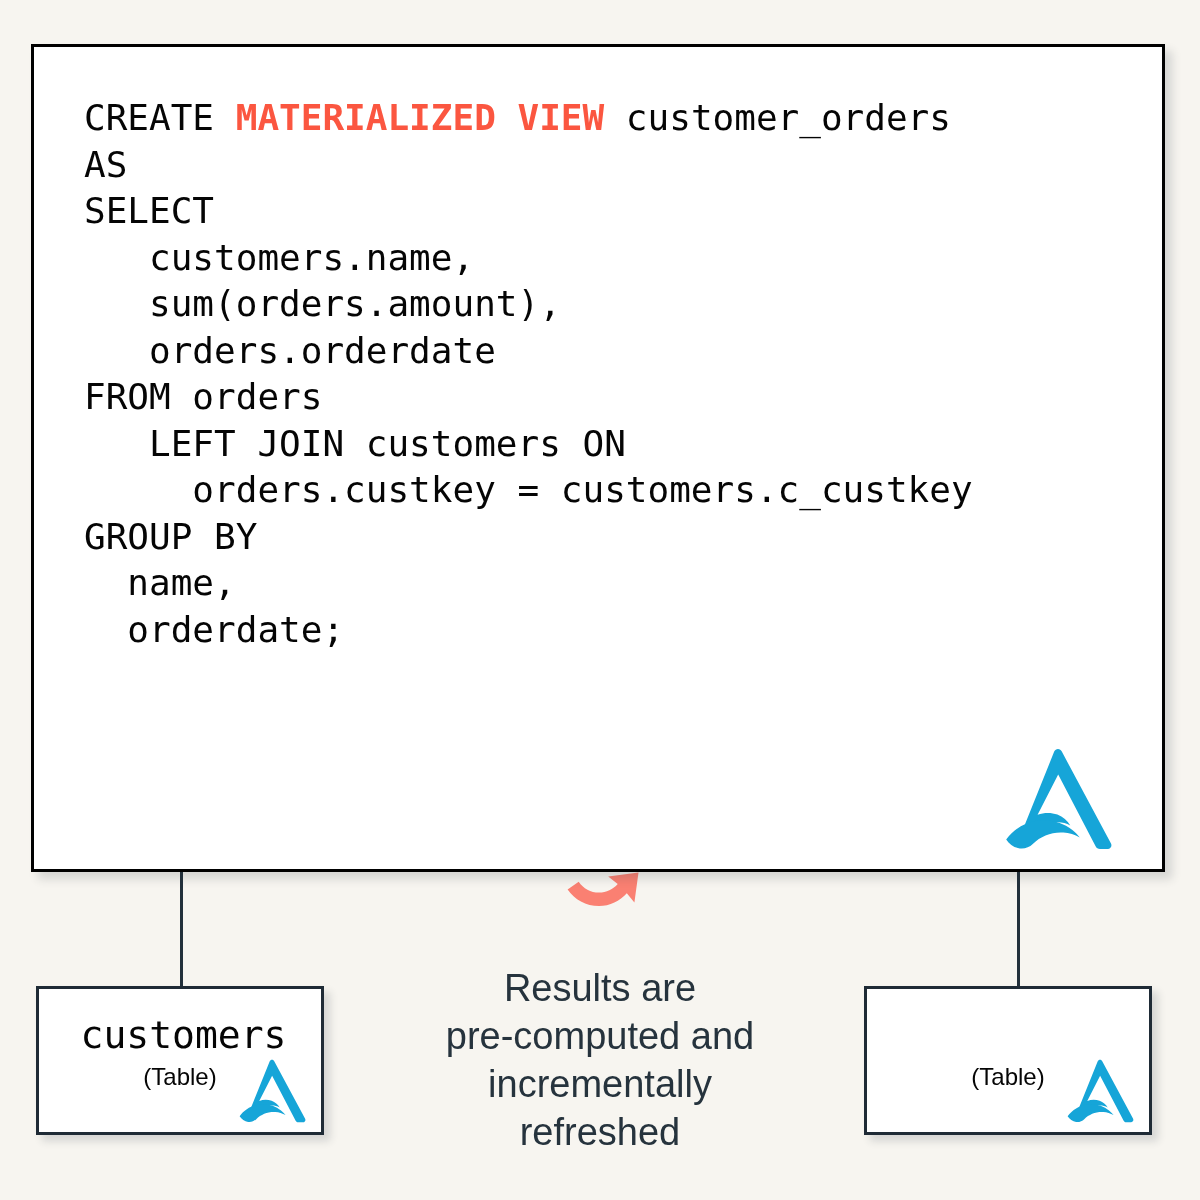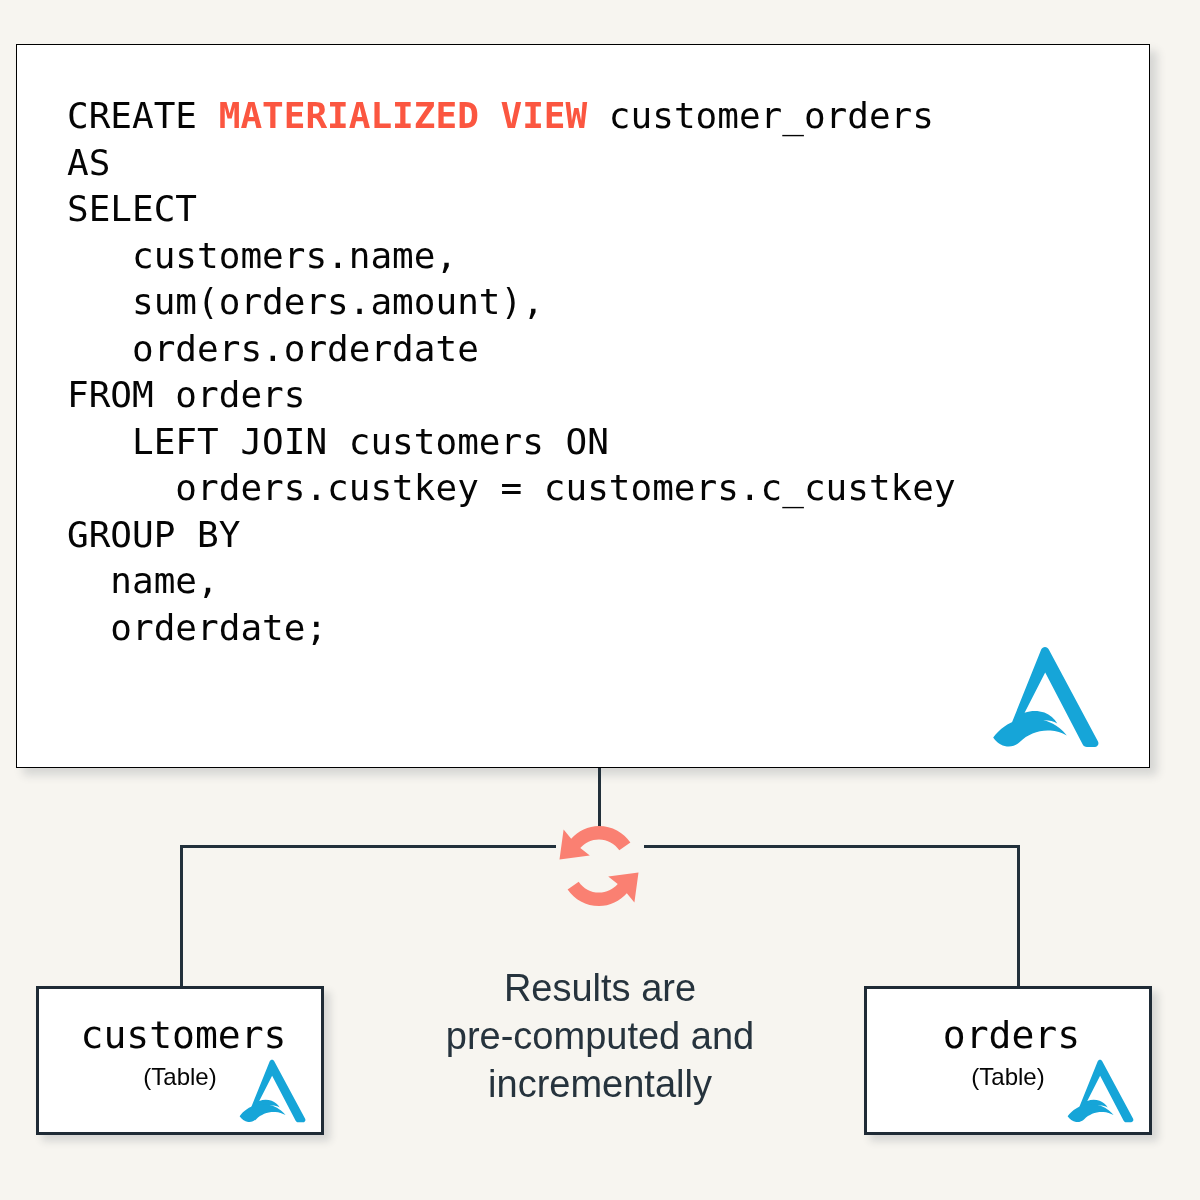--- a/index.html
+++ b/index.html
@@ -18,26 +18,26 @@
   #stage {
     position: absolute;
     inset: 0;
     width: 1200px;
     height: 1200px;
   }
 
   
   .code-card {
     position: absolute;
-    left: 16px;
+    left: 31px;
     top: 44px;
     width: 1134px;
-    height: 724px;
+    height: 828px;
     background: #FFFFFF;
-    border: 1px solid #000000;
+    border: 3px solid #000000;
     box-sizing: border-box;
     box-shadow: 7px 7px 9px rgba(40, 52, 62, 0.16);
     z-index: 5;
   }
 
   .code-body {
     position: absolute;
     left: 50px;
     top: 48px;
     right: 10px;
@@ -196,33 +196,33 @@
 
     <path fill="#FA8072" d="M48 8 C61 8 72.6 14.6 79.4 24.6 L68.3 32.3 C63.7 25.6 56.3 21.4 48 21.4 C40.6 21.4 33.9 24.7 29.3 30 L38.8 37.5 L8.5 41.5 L12.6 11.6 L20.2 20.8 C27.2 12.9 37.1 8 48 8 Z"></path>
 
     <path fill="#FA8072" d="M48 88 C35 88 23.4 81.4 16.6 71.4 L27.7 63.7 C32.3 70.4 39.7 74.6 48 74.6 C55.4 74.6 62.1 71.3 66.7 66 L57.2 58.5 L87.5 54.5 L83.4 84.4 L75.8 75.2 C68.8 83.1 58.9 88 48 88 Z"></path>
   </svg>
 
   <div class="caption">
     <span>Results are</span>
     <span>pre-computed and</span>
     <span>incrementally</span>
+    <span>refreshed</span>
   </div>
 
   <div class="table-box left">
     <div class="tbl-name">customers</div>
     <div class="tbl-kind">(Table)</div>
     <svg class="logo logo-table" viewBox="0 0 112 104" aria-hidden="true">
       <path fill="#16A5D8" d="M56 2 C57.6 2 59 3 59.8 4.6 L109 96.5 C110.3 99 108.6 102 105.8 102 L98 102 C96 102 94.4 100.9 93.6 99.2 L56.2 27.5 L35.6 67.8 C42 65.4 49 65.2 55.4 67.6 C61 69.7 65.4 73.6 68.3 78.4 C63 75.6 57 74.7 51.2 75.8 C45 77 39.6 80.4 35.8 85.1 L22 85.1 C21 85.1 20.2 84.2 20.6 83.3 L52.2 4.6 C53 3 54.4 2 56 2 Z"></path>
       <path fill="#16A5D8" d="M4.2 92.5 C11.6 82.3 22.8 75.4 35.4 73.6 C48 71.8 60.6 75.2 70.4 83 C73.2 85.2 75.6 87.8 77.8 90.5 C72.8 87.7 67.2 86 61.4 85.6 C50 84.8 38.8 89 30.8 97 C27.4 100.4 22.6 102 17.8 101.4 C12.2 100.7 7.3 97.4 4.2 92.5 Z"></path>
     </svg>
   </div>
 
   <div class="table-box right">
-    <div class="tbl-name">orders</div>
     <div class="tbl-kind">(Table)</div>
     <svg class="logo logo-table" viewBox="0 0 112 104" aria-hidden="true">
       <path fill="#16A5D8" d="M56 2 C57.6 2 59 3 59.8 4.6 L109 96.5 C110.3 99 108.6 102 105.8 102 L98 102 C96 102 94.4 100.9 93.6 99.2 L56.2 27.5 L35.6 67.8 C42 65.4 49 65.2 55.4 67.6 C61 69.7 65.4 73.6 68.3 78.4 C63 75.6 57 74.7 51.2 75.8 C45 77 39.6 80.4 35.8 85.1 L22 85.1 C21 85.1 20.2 84.2 20.6 83.3 L52.2 4.6 C53 3 54.4 2 56 2 Z"></path>
       <path fill="#16A5D8" d="M4.2 92.5 C11.6 82.3 22.8 75.4 35.4 73.6 C48 71.8 60.6 75.2 70.4 83 C73.2 85.2 75.6 87.8 77.8 90.5 C72.8 87.7 67.2 86 61.4 85.6 C50 84.8 38.8 89 30.8 97 C27.4 100.4 22.6 102 17.8 101.4 C12.2 100.7 7.3 97.4 4.2 92.5 Z"></path>
     </svg>
   </div>
 
 </div>
 
 </body></html>

